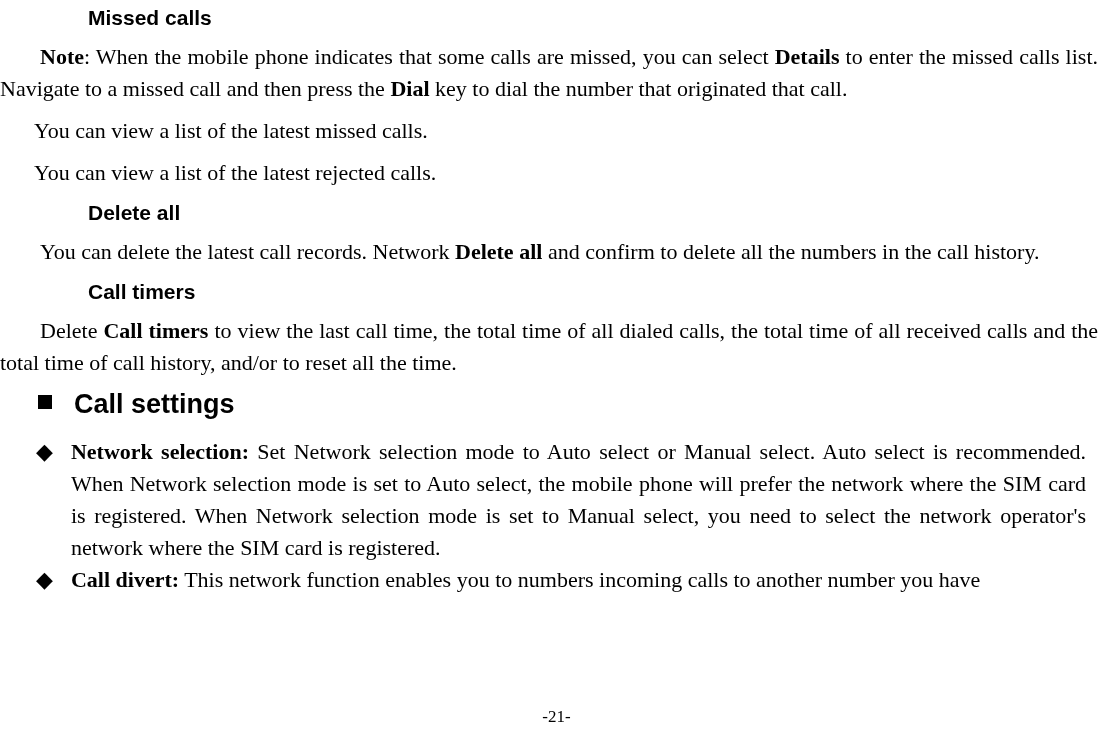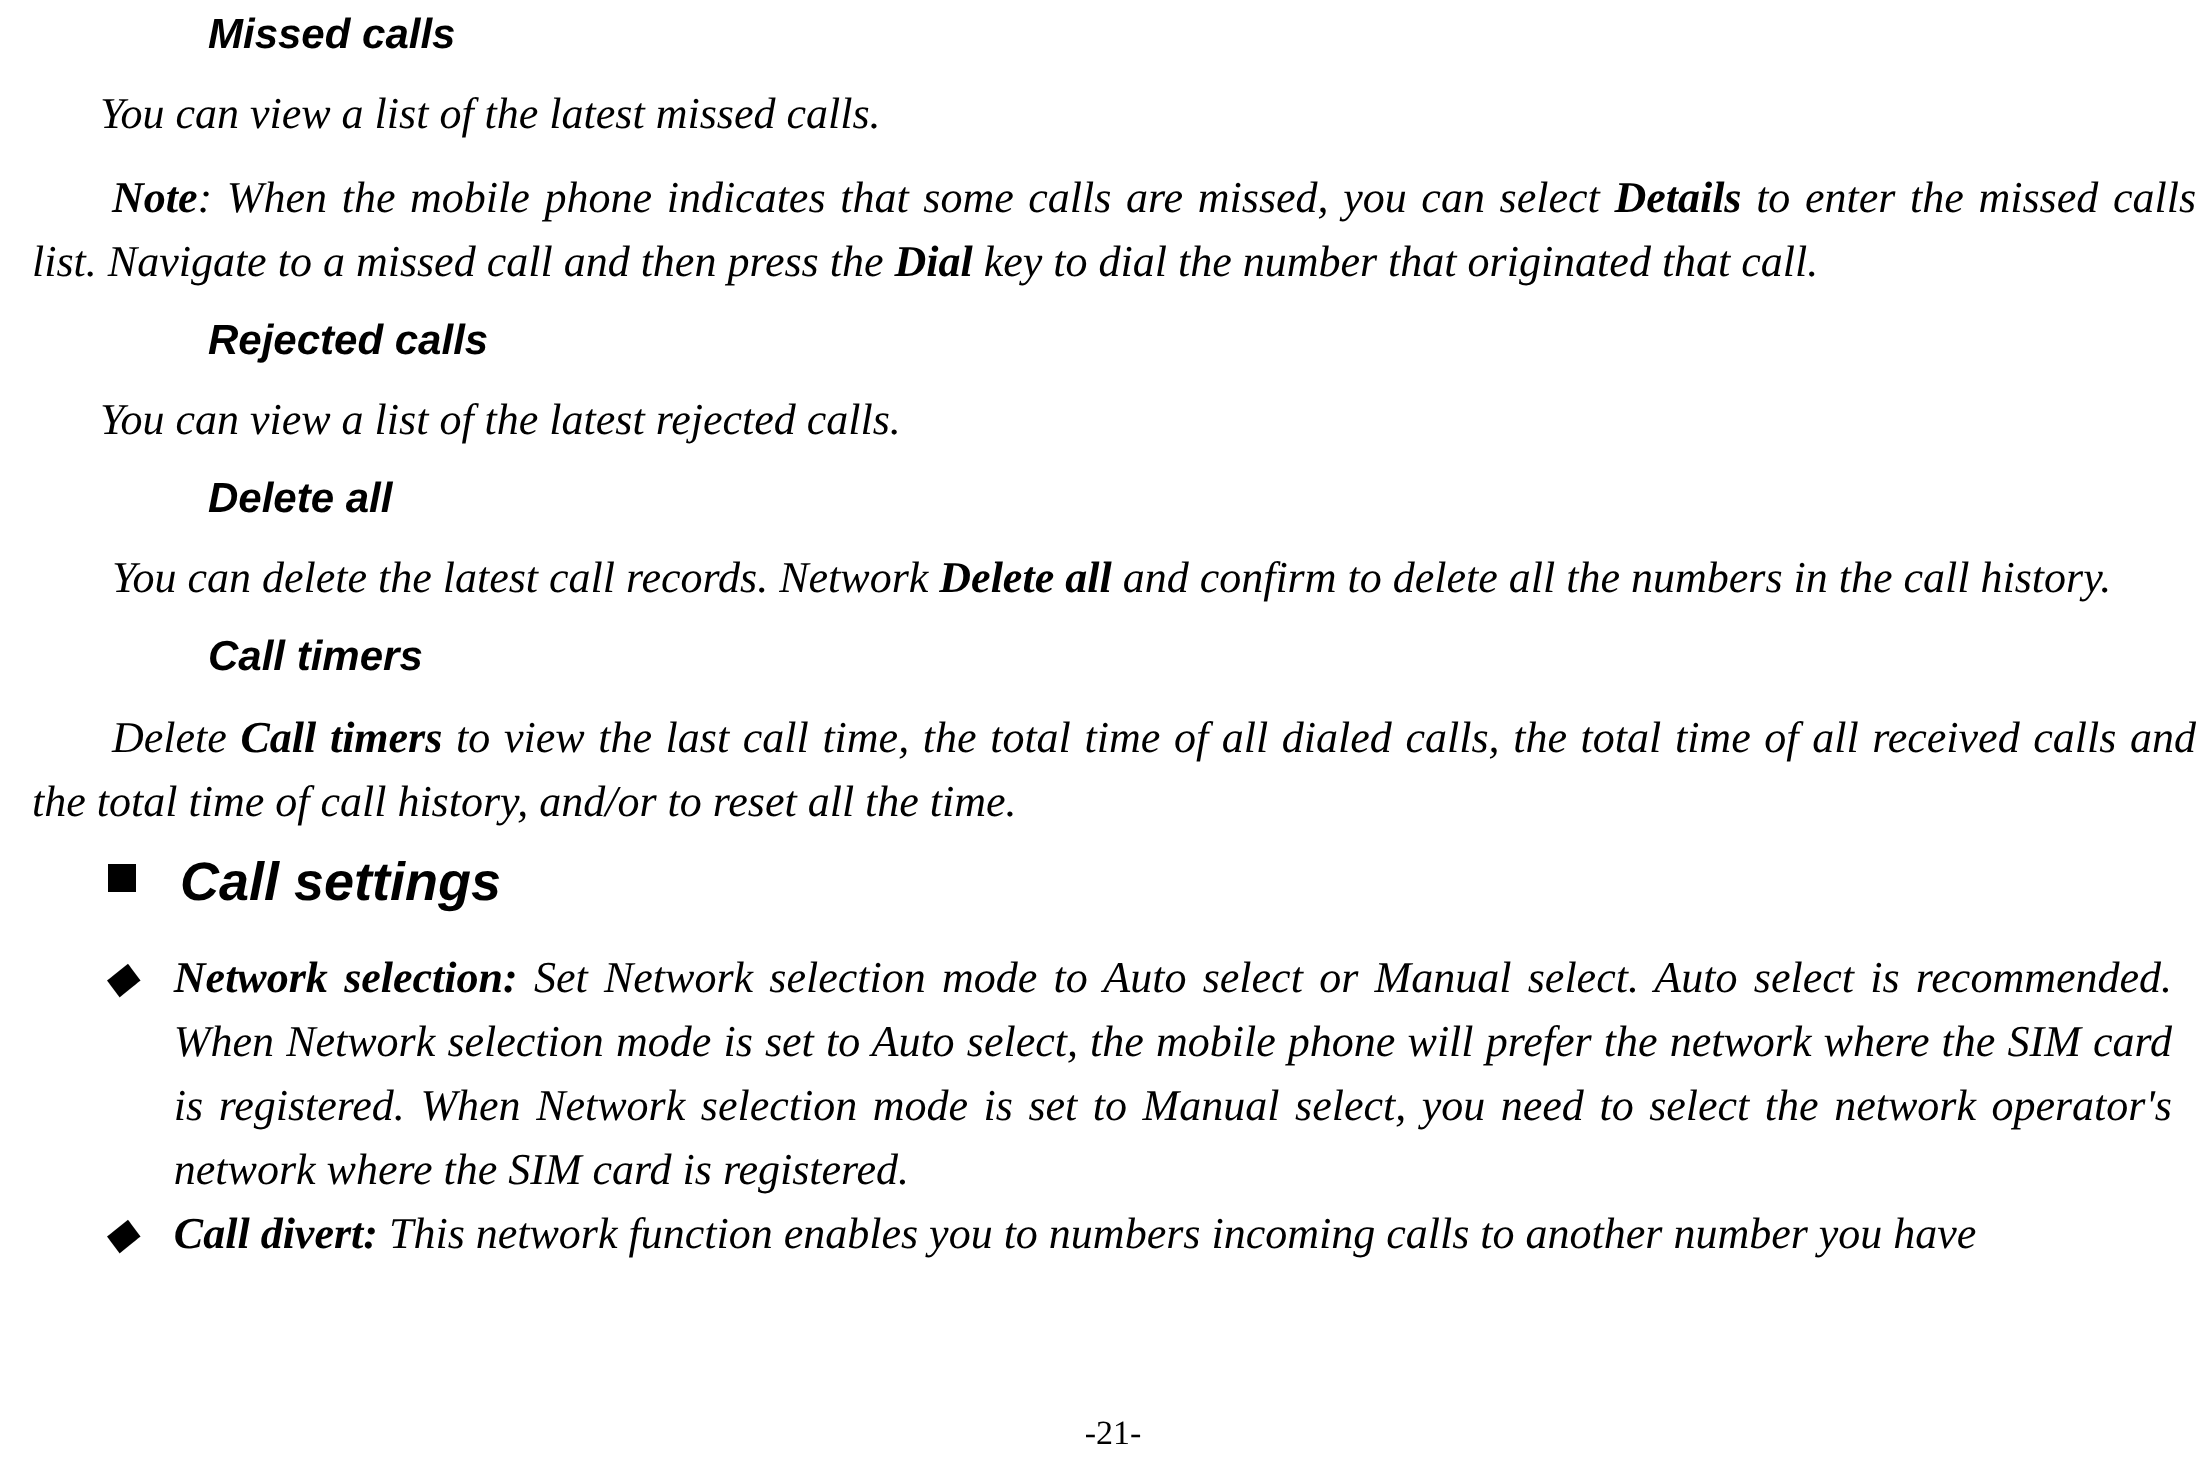--- a/index.html
+++ b/index.html
@@ -12,22 +12,21 @@
     color: #000;
   }
   .page {
     width: 1098px;
     height: 737px;
     position: relative;
     box-sizing: border-box;
     padding: 0 0 0 0;
   }
   .content {
-    padding: 4px 0 0 16px;
-    font-style: italic;
+    padding: 4px 0 0 0;
   }
   .h3 {
     font-family: Arial, Helvetica, sans-serif;
     font-weight: bold;
     font-size: 21px;
     margin: 0 0 10px 88px;
     line-height: 1.3;
   }
   .para {
     font-size: 22px;
@@ -90,26 +89,25 @@
   }
   b { font-weight: bold; }
 </style>
 </head>
 <body>
 
 <div class="page">
   <div class="content">
 
     <div class="h3">Missed calls</div>
-    <div class="para indent1 block">You can view a list of the latest missed calls.</div>
     <div class="para indent2 block">
       <b>Note</b><span>: When the mobile phone indicates that some calls are missed, you can select </span><b>Details</b><span> to enter the missed calls list. Navigate to a missed call and then press the </span><b>Dial</b><span> key to dial the number that originated that call.</span>
     </div>
+    <div class="para indent1 block">You can view a list of the latest missed calls.</div>
 
-    <div class="h3">Rejected calls</div>
     <div class="para indent1 block">You can view a list of the latest rejected calls.</div>
 
     <div class="h3">Delete all</div>
     <div class="para indent2 block">
       <span>You can delete the latest call records. Network </span><b>Delete all</b><span> and confirm to delete all the numbers in the call history.</span>
     </div>
 
     <div class="h3">Call timers</div>
     <div class="para indent2 block">
       <span>Delete </span><b>Call timers</b><span> to view the last call time, the total time of all dialed calls, the total time of all received calls and the total time of call history, and/or to reset all the time.</span>

